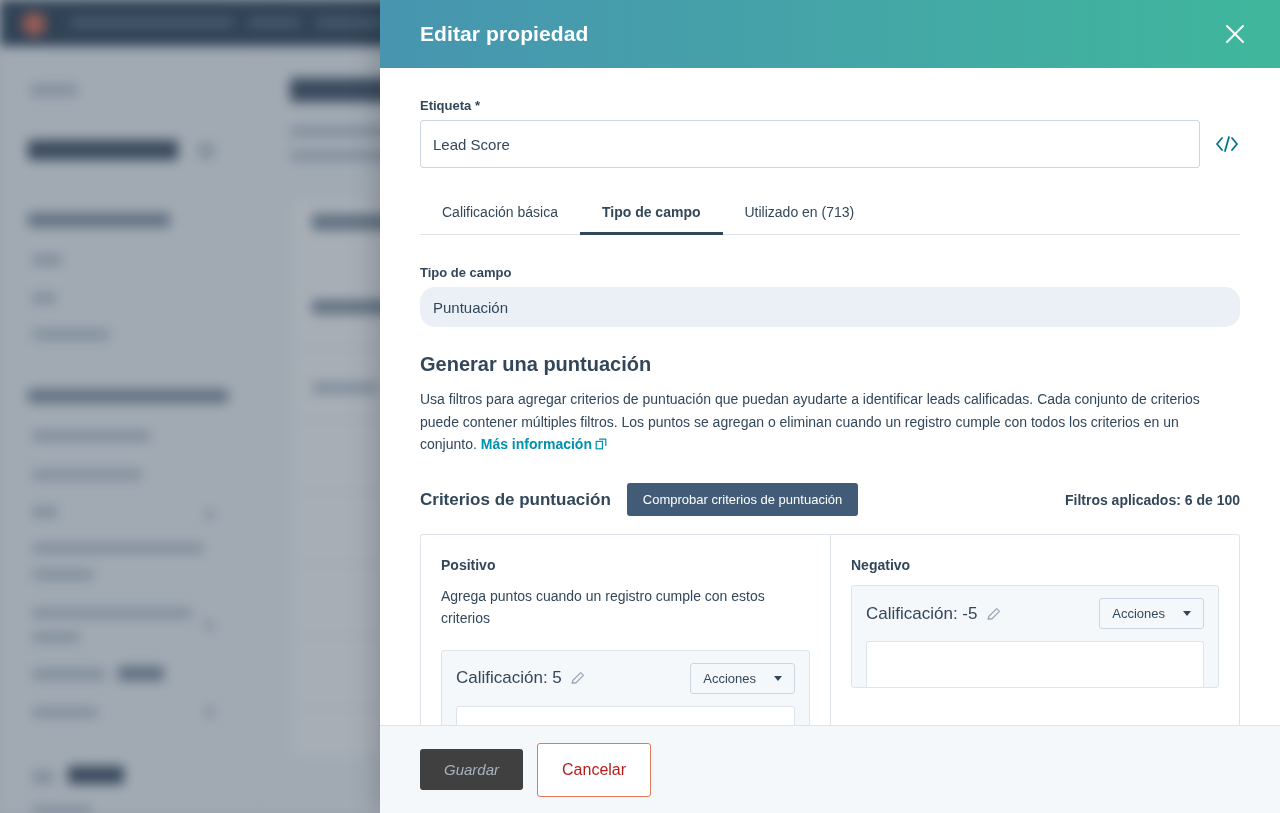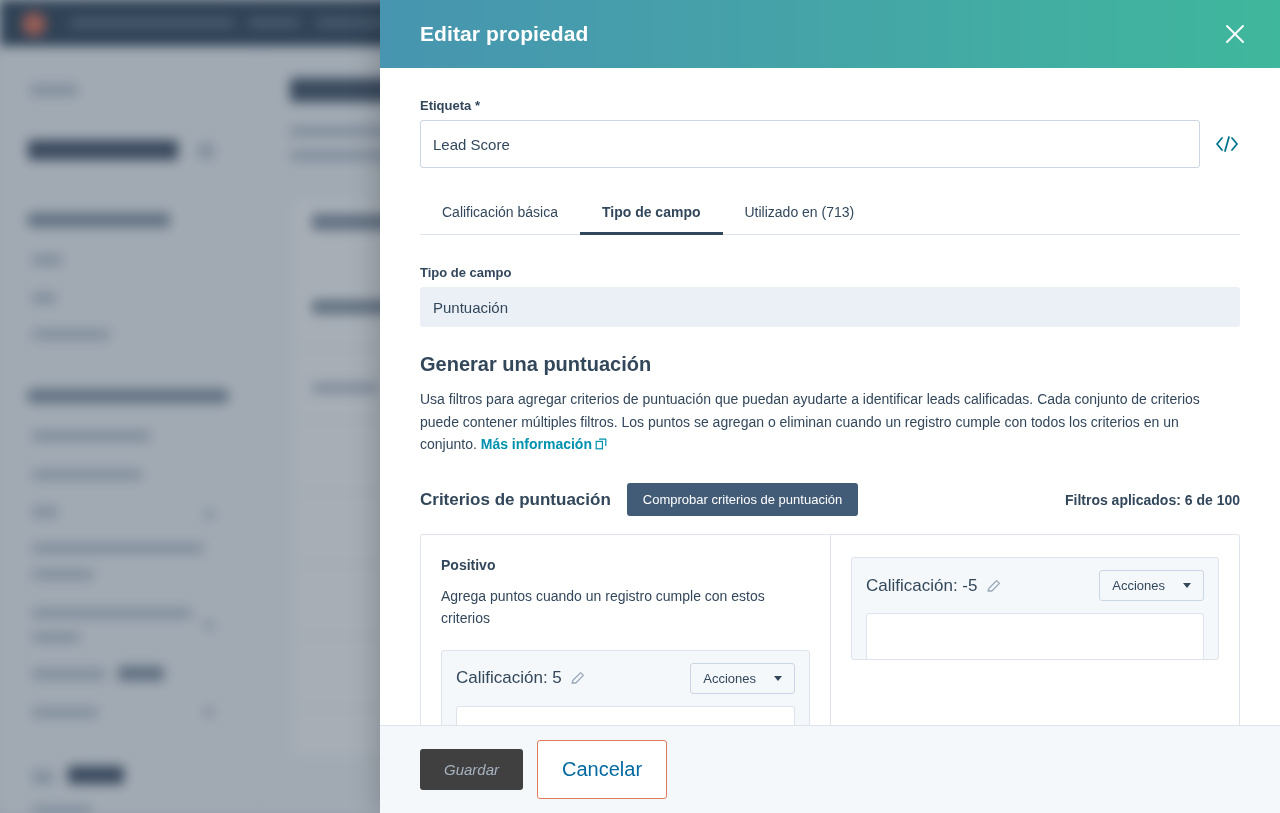--- a/index.html
+++ b/index.html
@@ -110,21 +110,21 @@
     margin-bottom: -1px; white-space: nowrap;
   }
   .tab.active { font-weight: bold; border-bottom-color: #33475b; }
 
   .section-label {
     font-size: 13px; font-weight: bold; color: #33475b;
     margin-top: 30px; margin-bottom: 7px;
   }
   .readonly-field {
     height: 40px; background: #eaf0f6; border: 1px solid transparent;
-    border-radius: 3px; display: flex; align-items: center;
+    border-radius: 15px; display: flex; align-items: center;
     padding: 0 12px; font-size: 15px; color: #33475b;
   }
 
   .h2 {
     font-size: 20px; font-weight: bold; color: #33475b;
     margin-top: 26px; margin-bottom: 12px;
   }
   .desc {
     font-size: 14px; line-height: 1.62; color: #33475b;
     max-width: 790px;
@@ -190,22 +190,22 @@
     display: flex; align-items: center; gap: 14px;
     padding: 0 40px;
   }
   .btn-save {
     background: #404040; color: #a6b2bf; border: none; border-radius: 3px;
     padding: 12px 24px; font-size: 15px; cursor: default;
     font-family: "Liberation Sans", sans-serif;
     font-style: italic;
   }
   .btn-cancel {
-    background: #ffffff; color: #0369a1; border: 1px solid #e07a5a;
-    border-radius: 3px; padding: 17px 24px; font-size: 20px; cursor: pointer;
+    background: #ffffff; color: #b91c1c; border: 1px solid #e07a5a;
+    border-radius: 3px; padding: 17px 24px; font-size: 16px; cursor: pointer;
     font-family: "Liberation Sans", sans-serif;
   }
 </style>
 </head>
 <body>
 
 <div id="bg-app">
   <div class="bg-body"></div>
   <div class="bg-sidebar"></div>
 
@@ -324,20 +324,21 @@
             <button class="btn-light">
               <span>Acciones</span>
               <span class="caret"></span>
             </button>
           </div>
           <div class="filter-stub"></div>
         </div>
       </div>
 
       <div class="panel">
+        <div class="panel-title">Negativo</div>
         <div class="score-card">
           <div class="score-head">
             <span class="score-title">Calificación: -5</span>
             <span class="pencil">
               <svg width="16" height="16" viewBox="0 0 16 16" aria-hidden="true">
                 <path d="M2 13 L3 10.2 L10.6 2.6 L13.4 5.4 L5.8 13 Z" fill="none" stroke="#99a8b8" stroke-width="1.3" stroke-linejoin="round"></path>
               </svg>
             </span>
             <button class="btn-light">
               <span>Acciones</span>

